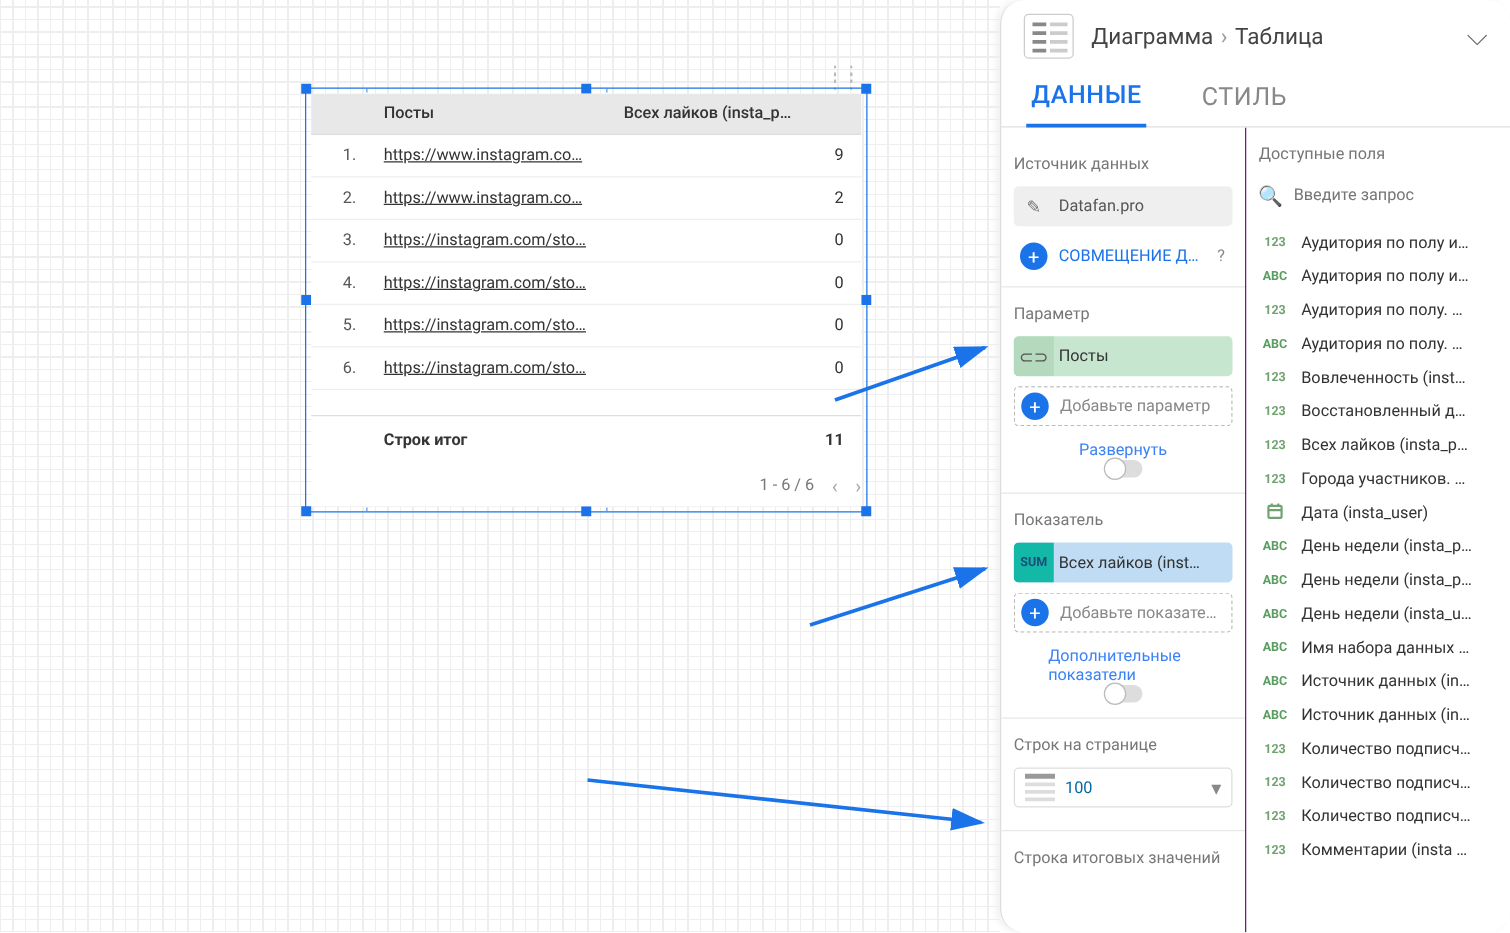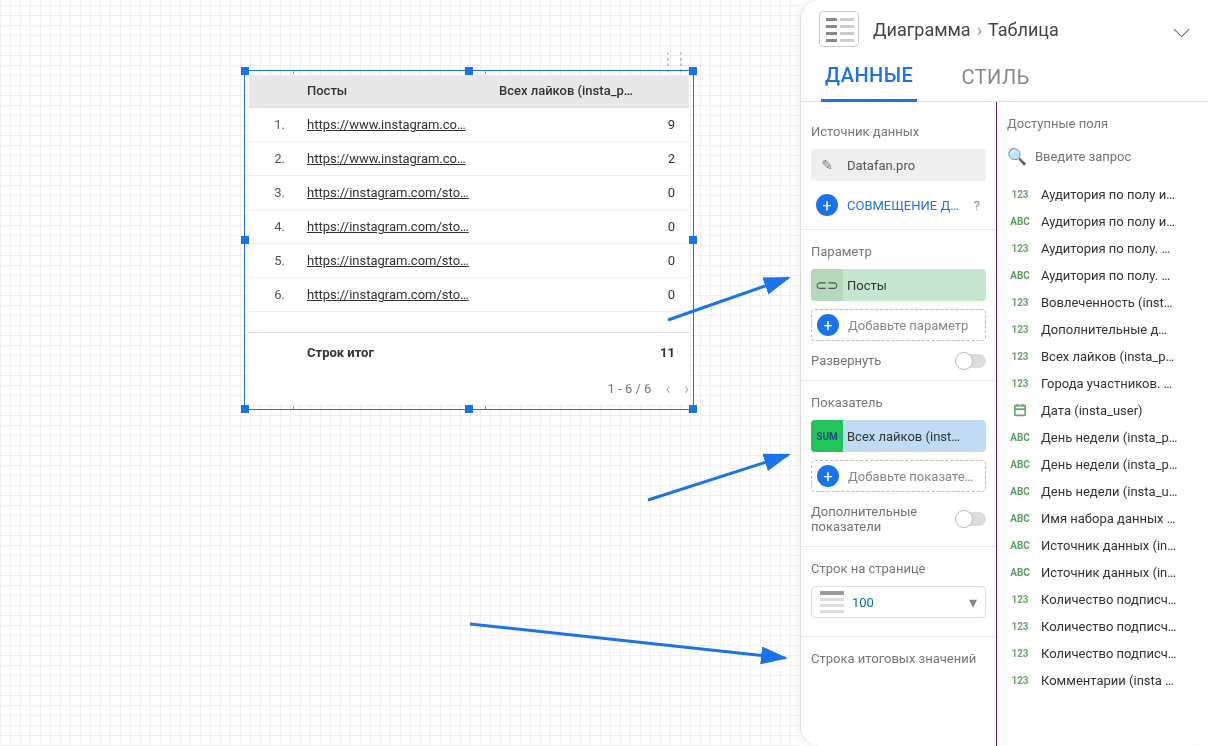--- a/index.html
+++ b/index.html
@@ -45,26 +45,26 @@
 .propcol { width:196px; border-right:1px solid #701a75; overflow-y:auto; padding:14px 10px; }
 .fieldcol { flex:1; overflow-y:auto; padding:14px 0 14px 10px; position:relative; }
 .fieldcol::-webkit-scrollbar{width:8px;} .fieldcol::-webkit-scrollbar-thumb{background:#ccc;border-radius:4px;}
 
 .sect-h { font-size:13px; color:#777; margin:8px 0 10px; }
 .chip { display:flex; align-items:center; height:32px; border-radius:4px; font-size:13px; margin-bottom:8px; overflow:hidden; }
 .chip .ic { width:32px; height:32px; display:flex; align-items:center; justify-content:center; font-size:14px; }
 .chip.gray { background:#efefef; color:#555; } .chip.gray .ic{color:#777;}
 .chip.blue-link { color:#1a73e8; } .chip.blue-link .ic{background:#1a73e8;color:#fff;border-radius:50%;width:22px;height:22px;margin:0 5px;font-size:16px;}
 .chip.dim { background:#c7e6cf; color:#333; } .chip.dim .ic{background:#b4d9bd;color:#555;}
-.chip.metric { background:#bfdcf4; color:#333; } .chip.metric .ic{background:#22c55e;color:#1a4d7a;font-weight:700;font-size:10px;}
+.chip.metric { background:#bfdcf4; color:#333; } .chip.metric .ic{background:#14b8a6;color:#1a4d7a;font-weight:700;font-size:10px;}
 .chip.add { border:1px dashed #bbb; color:#888; } .chip.add .ic{background:#1a73e8;color:#fff;border-radius:50%;width:22px;height:22px;margin:0 5px;font-size:16px;}
 .chip .txt { flex:1; padding:0 8px 0 4px; white-space:nowrap; overflow:hidden; text-overflow:ellipsis; }
 .chip .q { color:#888; padding-right:6px; }
 
-.rowflex { display:flex; align-items:center; justify-content:space-between; margin:12px 0; font-size:13px; color:#737373; }
+.rowflex { display:flex; align-items:center; justify-content:space-between; margin:12px 0; font-size:13px; color:#3b82f6;flex-direction:column; }
 .toggle { width:30px; height:14px; background:#ddd; border-radius:8px; position:relative; }
 .toggle::after { content:''; position:absolute; width:16px; height:16px; background:#fff; border:1px solid #bbb; border-radius:50%; left:-1px; top:-2px; }
 .hr { height:1px; background:#e8e8e8; margin:6px -10px 14px; }
 
 .rowsel { display:flex; align-items:center; height:32px; border:1px solid #ddd; border-radius:4px; }
 .rowsel .ric { width:32px; height:28px; margin:0 4px; background:linear-gradient(#999,#999) 4px 3px/24px 4px no-repeat,linear-gradient(#ddd,#ddd) 4px 10px/24px 3px no-repeat,linear-gradient(#ddd,#ddd) 4px 16px/24px 3px no-repeat,linear-gradient(#ddd,#ddd) 4px 22px/24px 3px no-repeat; }
 .rowsel .rv { flex:1; color:#0369a1; font-size:13px; } .rowsel .rc{color:#888;padding:0 8px;}
 
 .fsearch { display:flex; align-items:center; height:30px; gap:8px; margin-bottom:10px; padding-right:10px; }
 .fsearch .si{color:#888;} .fsearch input{border:0;outline:0;font-size:13px;color:#555;flex:1;}
@@ -249,21 +249,21 @@
           <div class="fld">
             <span class="tag t-abc">ABC</span>
             <span class="fn">Аудитория по полу. …</span>
           </div>
           <div class="fld">
             <span class="tag t-num">123</span>
             <span class="fn">Вовлеченность (inst…</span>
           </div>
           <div class="fld">
             <span class="tag t-num">123</span>
-            <span class="fn">Дополнительные д…</span>
+            <span class="fn">Восстановленный д…</span>
           </div>
           <div class="fld">
             <span class="tag t-num">123</span>
             <span class="fn">Всех лайков (insta_p…</span>
           </div>
           <div class="fld">
             <span class="tag t-num">123</span>
             <span class="fn">Города участников. …</span>
           </div>
           <div class="fld">

